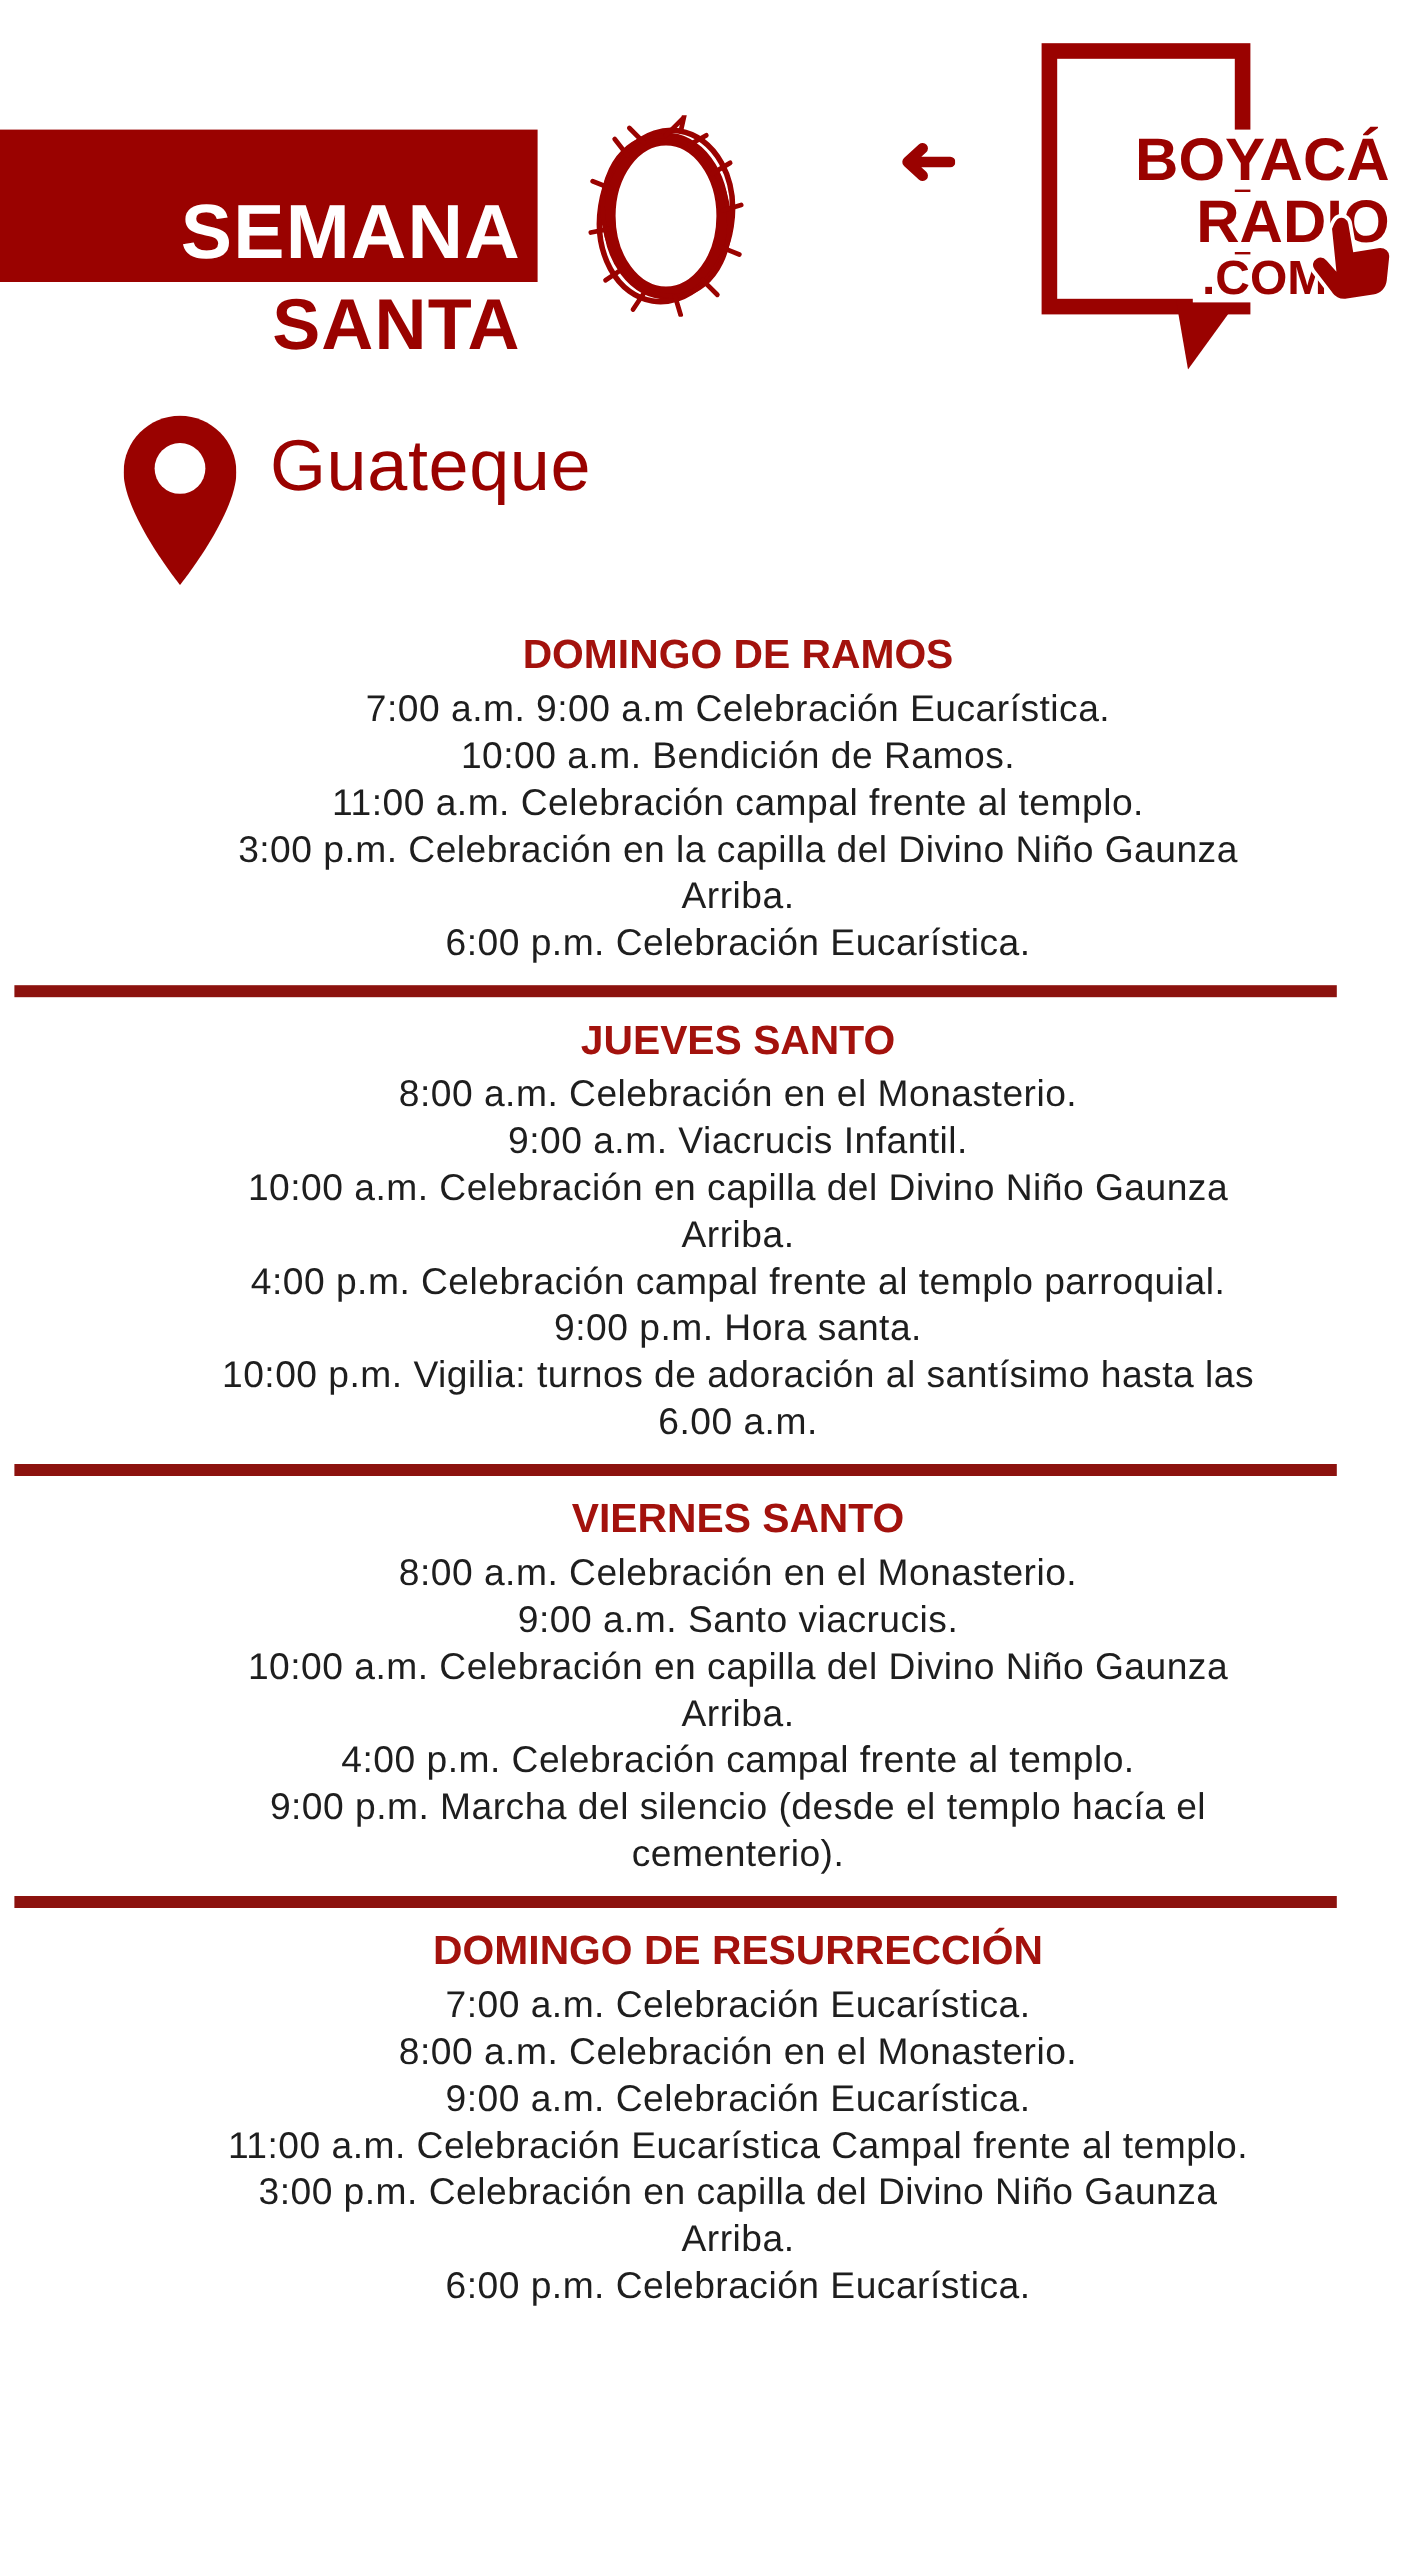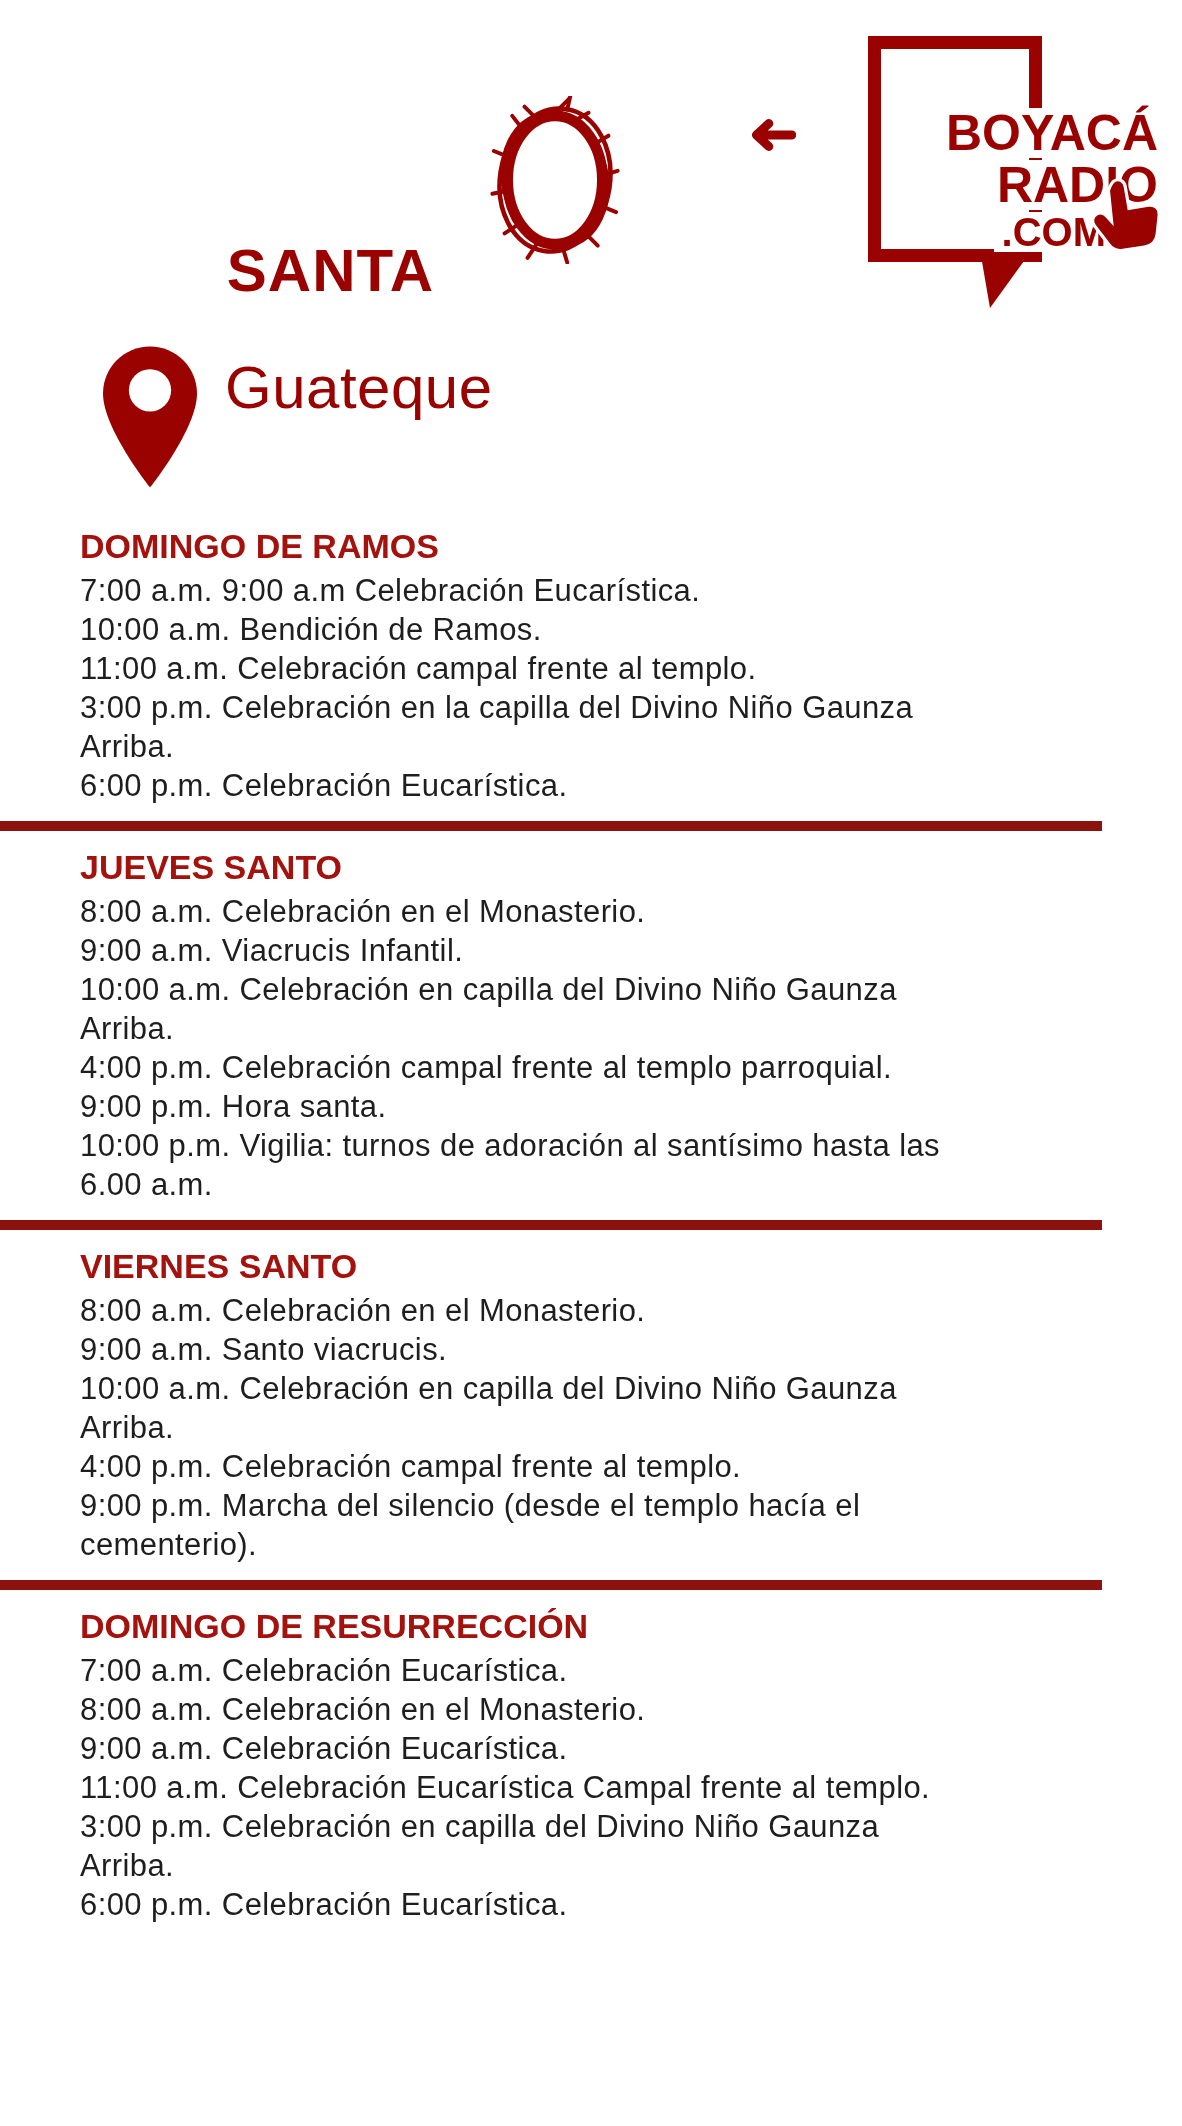--- a/index.html
+++ b/index.html
@@ -37,33 +37,36 @@
   .logo-line2 span{font-size:50px;}
   .logo-line3 span{font-size:40px;padding-right:52px;}
   .hand{position:absolute;left:1086px;top:176px;width:76px;height:86px;}
   
   .pin{position:absolute;left:103px;top:346px;width:94px;height:142px;}
   .city-title{
     position:absolute;left:225px;top:358px;color:var(--brand);
     font-size:60px;font-weight:400;letter-spacing:0.5px;line-height:1;
   }
   
-  .content{position:absolute;left:80px;top:526px;width:1046px;}
+  .content{position:absolute;left:92px;top:526px;width:1046px;text-align:center;}
   .section-title{
     margin:0 0 5px 0;font-size:34px;font-weight:800;line-height:40px;
     color:var(--section);letter-spacing:0px;
   }
   .sched-line{font-size:31px;line-height:39px;color:var(--text);letter-spacing:0.4px;font-weight:400;}
   .divider{height:10px;background:var(--divider);width:1102px;margin:16px 0 16px -80px;}
 </style>
 </head>
 <body>
 
 <div class="page" style="--brand: #9A0200; --section: #A3120D; --divider: #8C120E; --text: #1E1E1E;">
 
+  <div class="semana-block">
+    <div class="brand-word semana-word">SEMANA</div>
+  </div>
   <div class="brand-word santa-word">SANTA</div>
 
   <div class="crown">
     <svg viewBox="0 0 100 110" width="158" height="168">
       <g fill="none" stroke="#9A0200">
         <ellipse cx="50" cy="55" rx="31" ry="42" stroke-width="7"></ellipse>
         <ellipse cx="50" cy="55" rx="36" ry="47" stroke-width="3" transform="rotate(9 50 55)"></ellipse>
         <ellipse cx="50" cy="55" rx="34" ry="44" stroke-width="2.5" transform="rotate(-12 50 55)"></ellipse>
         <g stroke-width="2.6" stroke-linecap="round">
           <path d="M50 11 l9 -9"></path>

